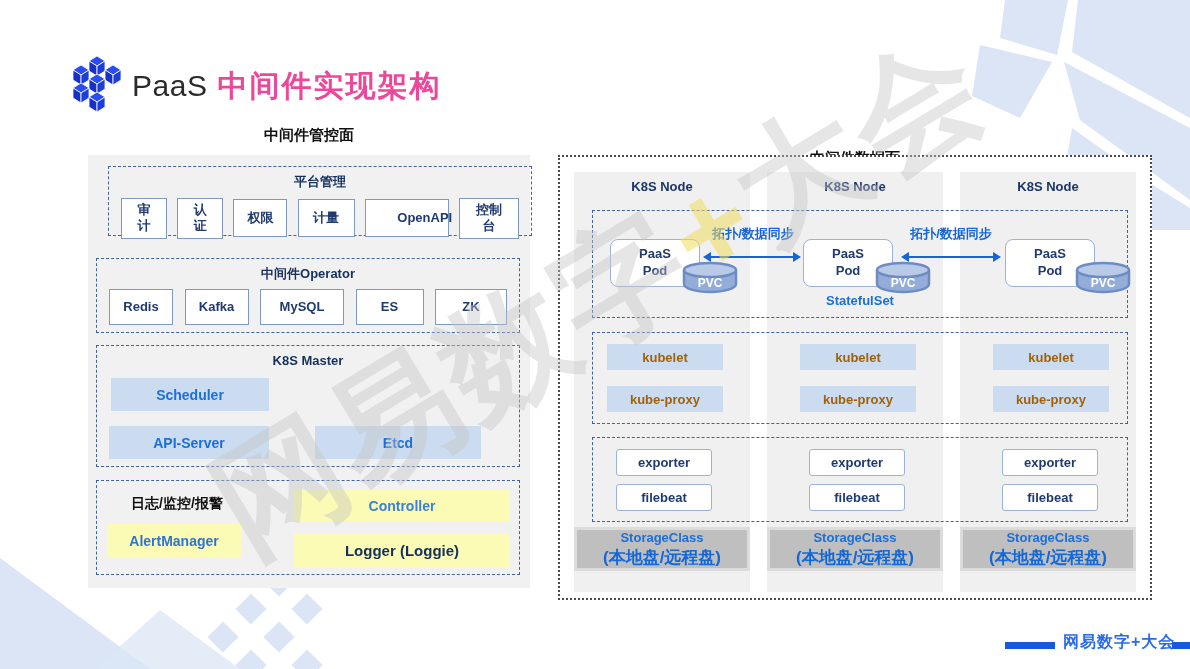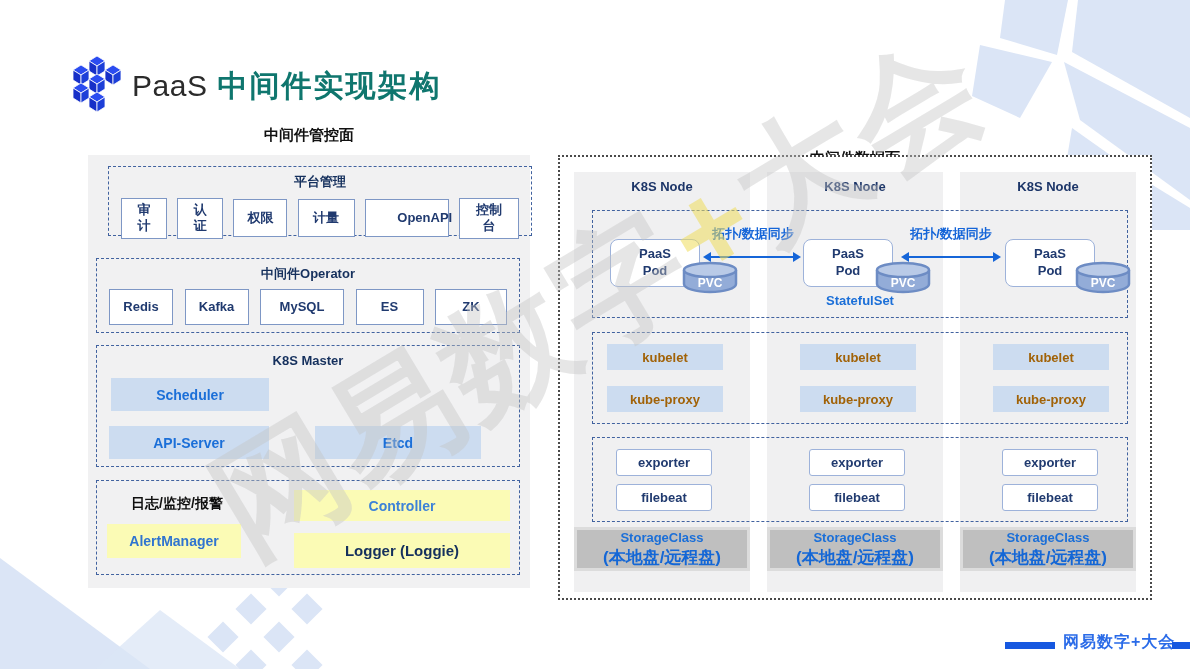--- a/index.html
+++ b/index.html
@@ -2,21 +2,21 @@
 <html><head>
 <meta charset="utf-8">
 <style>
   html,body{margin:0;padding:0;}
   body{width:1190px;height:669px;position:relative;overflow:hidden;background:#fff;
        font-family:"Liberation Sans","DejaVu Sans",sans-serif;}
   .abs{position:absolute;}
   
   .title{left:132px;top:66px;font-size:30px;color:#1a1a1a;letter-spacing:.5px;}
   .title .t1{font-weight:400;color:#2b2b2b;margin-right:10px;}
-  .title .t2{font-weight:800;color:#0f766e;letter-spacing:2px;}
+  .title .t2{font-weight:800;color:#ec4899;letter-spacing:2px;}
   .panel-title{top:126px;text-align:center;font-size:15px;font-weight:700;color:#111;}
   
   .lpanel{left:88px;top:155px;width:442px;height:433px;background:#f1f1f2;}
   .lsec{position:absolute;left:8px;width:424px;border:1px dashed #41629f;box-sizing:border-box;}
   .lsec .sec-title{position:absolute;left:0;right:0;text-align:center;font-size:13px;font-weight:700;color:#15305d;}
   .boxrow{position:absolute;left:12px;right:12px;display:flex;justify-content:space-between;align-items:center;}
   .wbox{background:#fff;border:1px solid #7e97c5;color:#203a6f;font-size:13px;font-weight:700;
         display:flex;align-items:center;justify-content:center;text-align:center;
         box-sizing:border-box;white-space:pre-line;line-height:1.25;}
   .chip{position:absolute;display:flex;align-items:center;justify-content:center;

